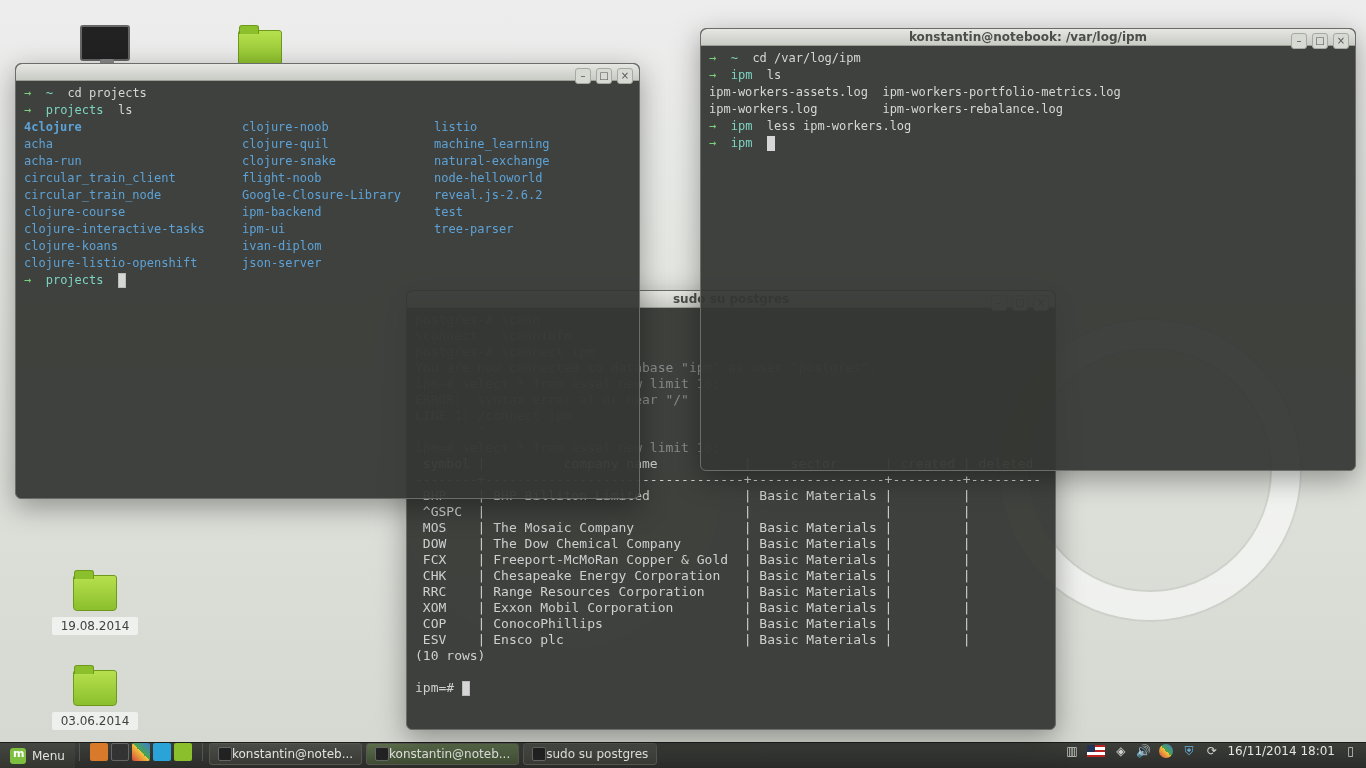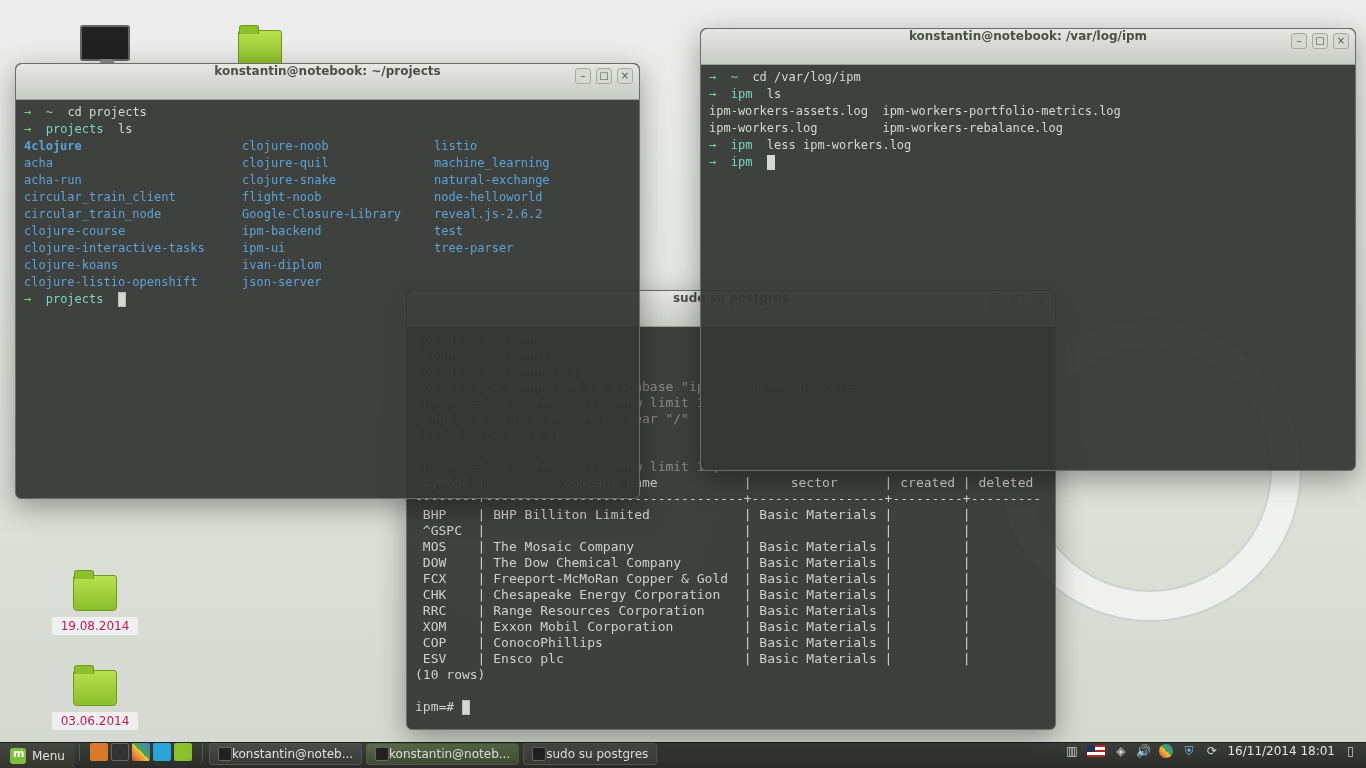--- a/index.html
+++ b/index.html
@@ -29,32 +29,32 @@
 }
 .desktop-icon .folder-glyph::before {
   content:""; position:absolute; top:-6px; left:0; width:18px; height:8px;
   background:#8bbf2c; border-radius:3px 3px 0 0; border:1px solid #6e9a1c; border-bottom:none;
 }
 .desktop-icon .monitor-glyph {
   width:50px;height:36px;margin:0 auto 4px;background:#222;border:2px solid #666;border-radius:3px;position:relative;
 }
 .desktop-icon .monitor-glyph::after{content:"";position:absolute;bottom:-6px;left:18px;width:14px;height:6px;background:#888;border-radius:2px;}
 .desktop-icon .label {
-  display:inline-block; background:rgba(255,255,255,.6); padding:2px 9px; font-size:12px; color:#be185d;border-radius:2px;
+  display:inline-block; background:rgba(255,255,255,.6); padding:2px 9px; font-size:12px; color:#404040;border-radius:2px;
 }
 
 .window {
   position:absolute; background:rgba(52,54,51,.94); border:1px solid #6b6e68;
   border-radius:6px; box-shadow:0 8px 28px rgba(0,0,0,.35);
   display:flex; flex-direction:column;
 }
 .titlebar {
-  height:36px; background:linear-gradient(180deg,#e6e6e3,#c9cbc5);
+  height:17px; background:linear-gradient(180deg,#e6e6e3,#c9cbc5);
   border-bottom:1px solid #9c9e97; border-radius:6px 6px 0 0;
-  display:flex; position:relative;
+  display:flex; align-items:center; position:relative;
 }
 .titlebar-title {
   flex:1; text-align:center; font-size:12px; font-weight:bold; color:#4c4e48;
 }
 .win-buttons { position:absolute; right:6px; top:4px; display:flex; gap:5px; }
 .win-btn { width:16px;height:16px;border-radius:3px;background:#d7d9d3;border:1px solid #a7a9a3;font-size:10px;line-height:14px;text-align:center;color:#555;}
 .term-body {
   flex:1; padding:4px 8px 8px; font-family:"DejaVu Sans Mono","Liberation Mono",monospace;
   font-size:12px; line-height:17px; color:#d6d6d6; white-space:pre; overflow:hidden;
 }
@@ -146,21 +146,20 @@
 <span> XOM    | Exxon Mobil Corporation         | Basic Materials |         |        </span>
 <span> COP    | ConocoPhillips                  | Basic Materials |         |        </span>
 <span> ESV    | Ensco plc                       | Basic Materials |         |        </span>
 <span>(10 rows)</span>
 
 <span>ipm=# </span><span class="cursor-block"></span></div>
 </div>
 
 <div class="window" style="top:63px;left:15px;width:625px;height:436px;z-index:3">
   <div class="titlebar">
-    <span class="titlebar-title">konstantin@notebook: ~/projects</span>
     <div class="win-buttons">
       <div class="win-btn">–</div>
       <div class="win-btn">□</div>
       <div class="win-btn">×</div>
     </div>
   </div>
   <div class="term-body"><span class="arrow">→</span>  <span class="path-home">~</span>  <span class="path-cmd">cd projects</span>
 <span class="arrow">→</span>  <span class="path-home">projects</span>  <span class="path-cmd">ls</span>
 <div class="ls-cols"><div class="ls-col" style="width:218px"><span class="dir-bold">4clojure</span><span>acha</span><span>acha-run</span><span>circular_train_client</span><span>circular_train_node</span><span>clojure-course</span><span>clojure-interactive-tasks</span><span>clojure-koans</span><span>clojure-listio-openshift</span></div><div class="ls-col" style="width:192px"><span>clojure-noob</span><span>clojure-quil</span><span>clojure-snake</span><span>flight-noob</span><span>Google-Closure-Library</span><span>ipm-backend</span><span>ipm-ui</span><span>ivan-diplom</span><span>json-server</span></div><div class="ls-col"><span>listio</span><span>machine_learning</span><span>natural-exchange</span><span>node-helloworld</span><span>reveal.js-2.6.2</span><span>test</span><span>tree-parser</span></div></div><span class="arrow">→</span>  <span class="path-home">projects</span>  <span class="cursor-block"></span></div>
 </div>

